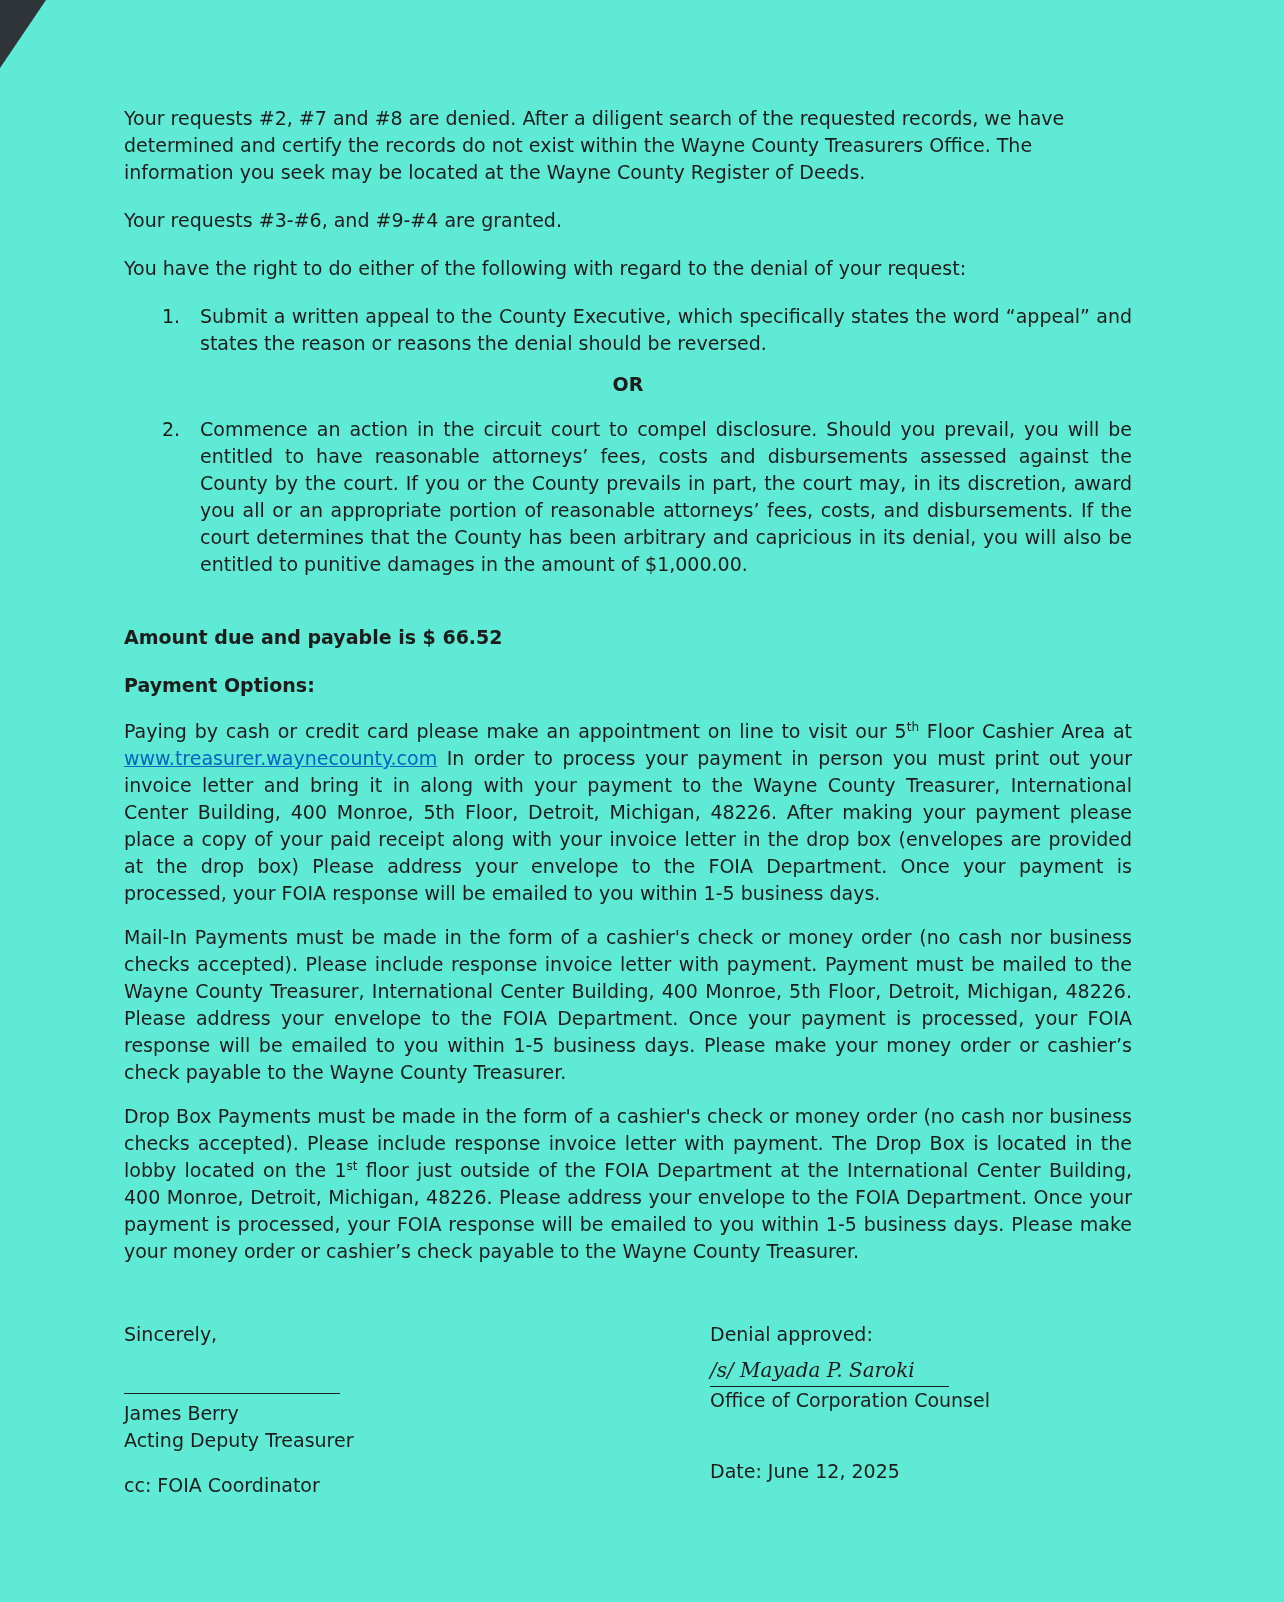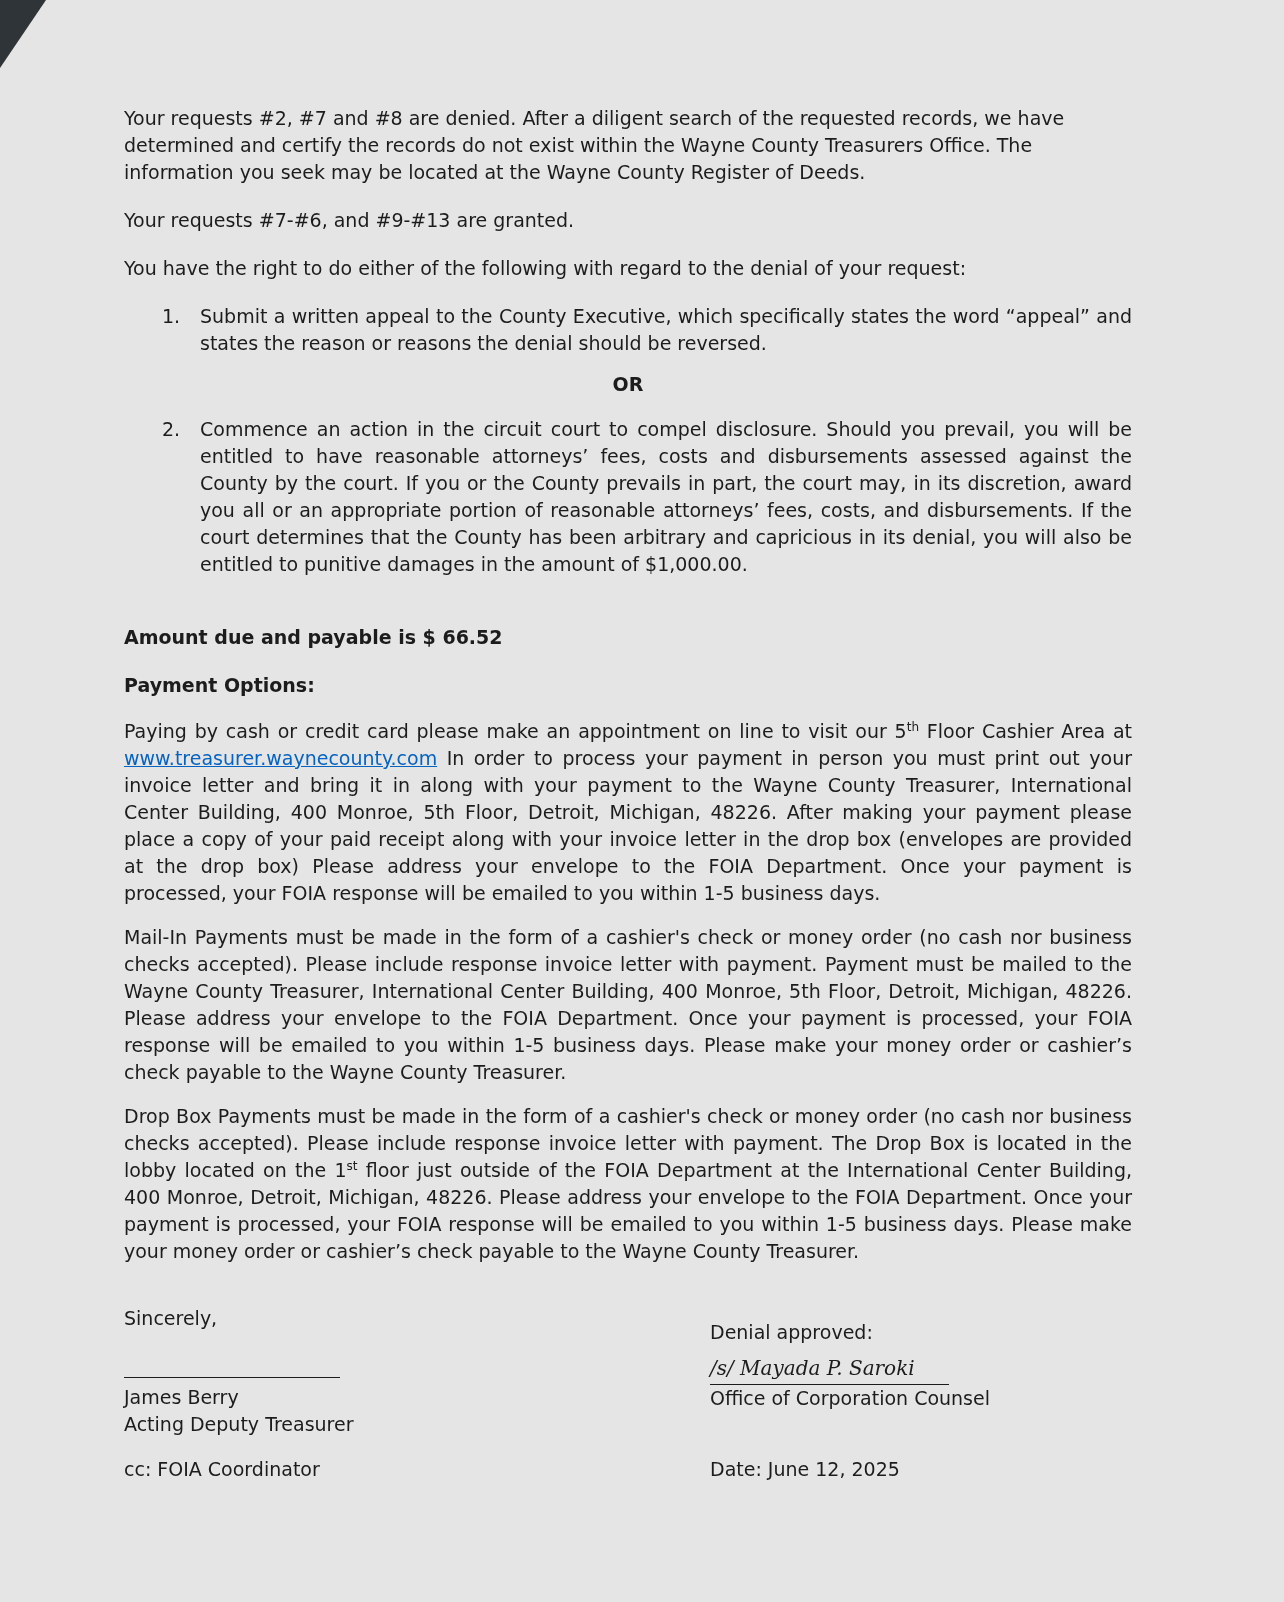--- a/index.html
+++ b/index.html
@@ -7,21 +7,21 @@
   body {
     font-family: "DejaVu Sans", "Liberation Sans", sans-serif;
     color: #1c1c1c;
     -webkit-font-smoothing: antialiased;
   }
   .page {
     position: relative;
     width: 1284px;
     height: 1602px;
     margin: 0 auto;
-    background: #e5e5e5;
+    background: #5eead4;
     outline: 1px solid #e0e0e0;
     padding: 105px 152px 0 124px;
     overflow: hidden;
   }
   .corner-artifact {
     position: absolute;
     top: 0;
     left: 0;
     width: 46px;
     height: 68px;
@@ -75,24 +75,23 @@
     line-height: 0;
   }
   .foia-id {
     font-size: 19px;
     line-height: 27px;
     font-weight: bold;
     margin-top: 26px;
   }
   .footer {
     display: flex;
-    margin-top: 40px;
+    margin-top: 56px;
     font-size: 19px;
     line-height: 27px;
-    align-items: flex-end;
   }
   .fcol-left { flex: none; width: 586px; }
   .fcol-right { flex: 1; }
   .sig-line {
     width: 216px;
     height: 46px;
     border-bottom: 1.5px solid #1c1c1c;
     margin-bottom: 6px;
   }
   .script-sig {
@@ -110,21 +109,21 @@
 </style>
 </head>
 <body>
 
 <div class="page">
 
   <div class="corner-artifact"></div>
 
   <p class="para">Your requests #2, #7 and #8 are denied.  After a diligent search of the requested records, we have determined and certify the records do not exist within the Wayne County Treasurers Office. The information you seek may be located at the Wayne County Register of Deeds.</p>
 
-  <p class="para">Your requests #7-#6, and #9-#13 are granted.</p>
+  <p class="para">Your requests #3-#6, and #9-#4 are granted.</p>
 
   <p class="para">You have the right to do either of the following with regard to the denial of your request:</p>
 
   <div class="list-row justify">
     <span class="num">1.</span>
     <span class="item-text">Submit a written appeal to the County Executive, which specifically states the word “appeal” and states the reason or reasons the denial should be reversed.</span>
   </div>
 
   <p class="or-divider">OR</p>
 

